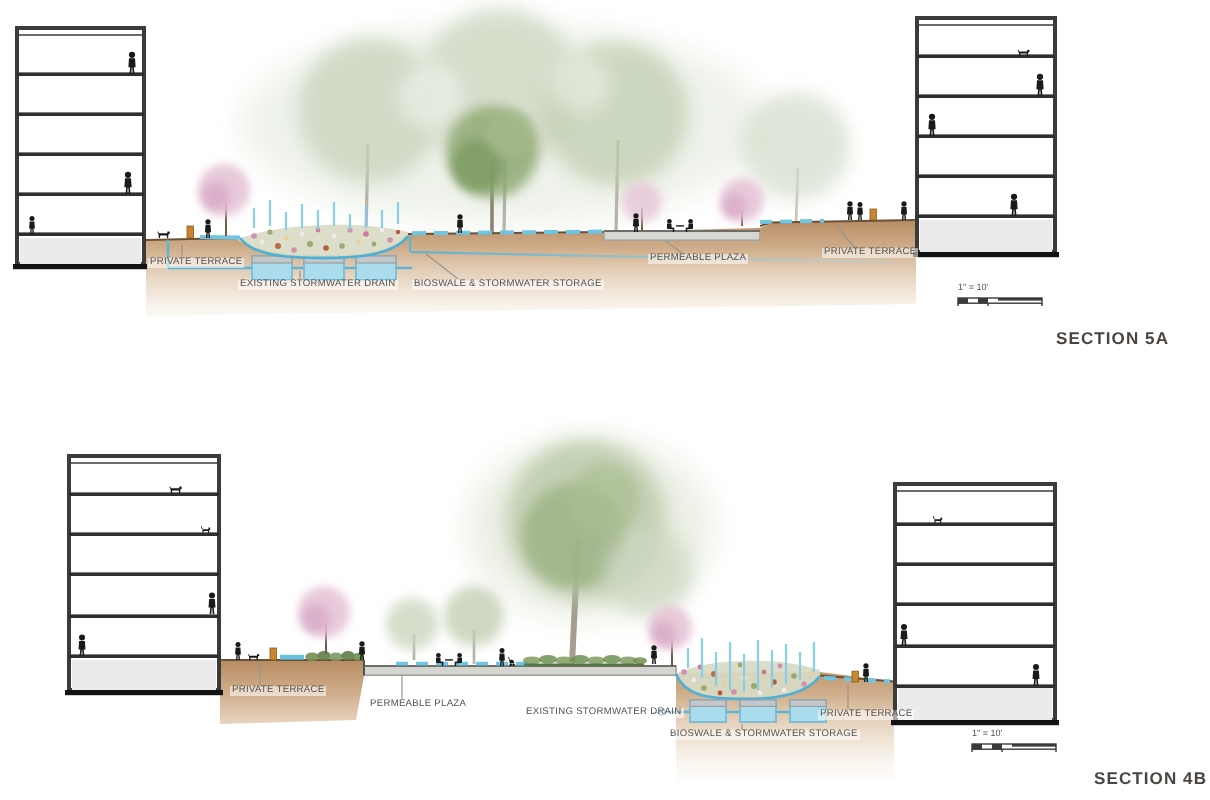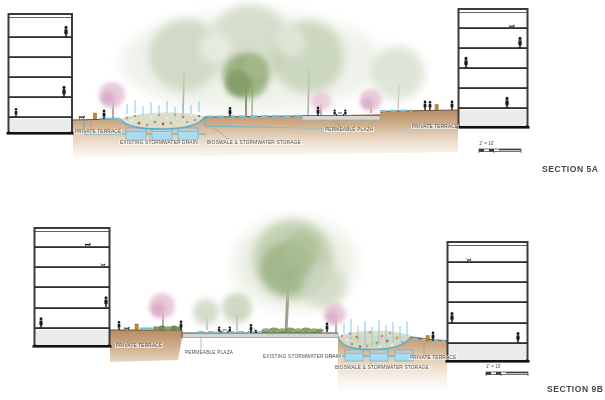--- a/index.html
+++ b/index.html
@@ -441,23 +441,23 @@
 
     <use href="#scaleBar" transform="translate(486,172)"></use>
   </svg>
 
   <div class="lbl" style="left:74px;top:128.5px">PRIVATE TERRACE</div>
   <div class="lbl" style="left:119px;top:140px">EXISTING STORMWATER DRAIN</div>
   <div class="lbl" style="left:206px;top:140px">BIOSWALE &amp; STORMWATER STORAGE</div>
   <div class="lbl" style="left:324px;top:127px">PERMEABLE PLAZA</div>
   <div class="lbl" style="left:411px;top:124px">PRIVATE TERRACE</div>
   <div class="scale-lbl" style="left:479px;top:142px">1" = 10'</div>
-  <div class="sec-title" style="left:542px;top:165px">SECTION 5A</div>
+  <div class="sec-title" style="left:528px;top:165px">SECTION 5A</div>
 
   <div class="lbl" style="left:115px;top:343px">PRIVATE TERRACE</div>
   <div class="lbl" style="left:184px;top:350px">PERMEABLE PLAZA</div>
   <div class="lbl" style="left:262px;top:354px">EXISTING STORMWATER DRAIN</div>
   <div class="lbl" style="left:334px;top:365px">BIOSWALE &amp; STORMWATER STORAGE</div>
   <div class="lbl" style="left:409px;top:355px">PRIVATE TERRACE</div>
   <div class="scale-lbl" style="left:486px;top:365px">1" = 10'</div>
-  <div class="sec-title" style="left:547px;top:385px">SECTION 9B</div>
+  <div class="sec-title" style="left:547px;top:385px">SECTION 4B</div>
 
 </div>
 
 </body></html>

